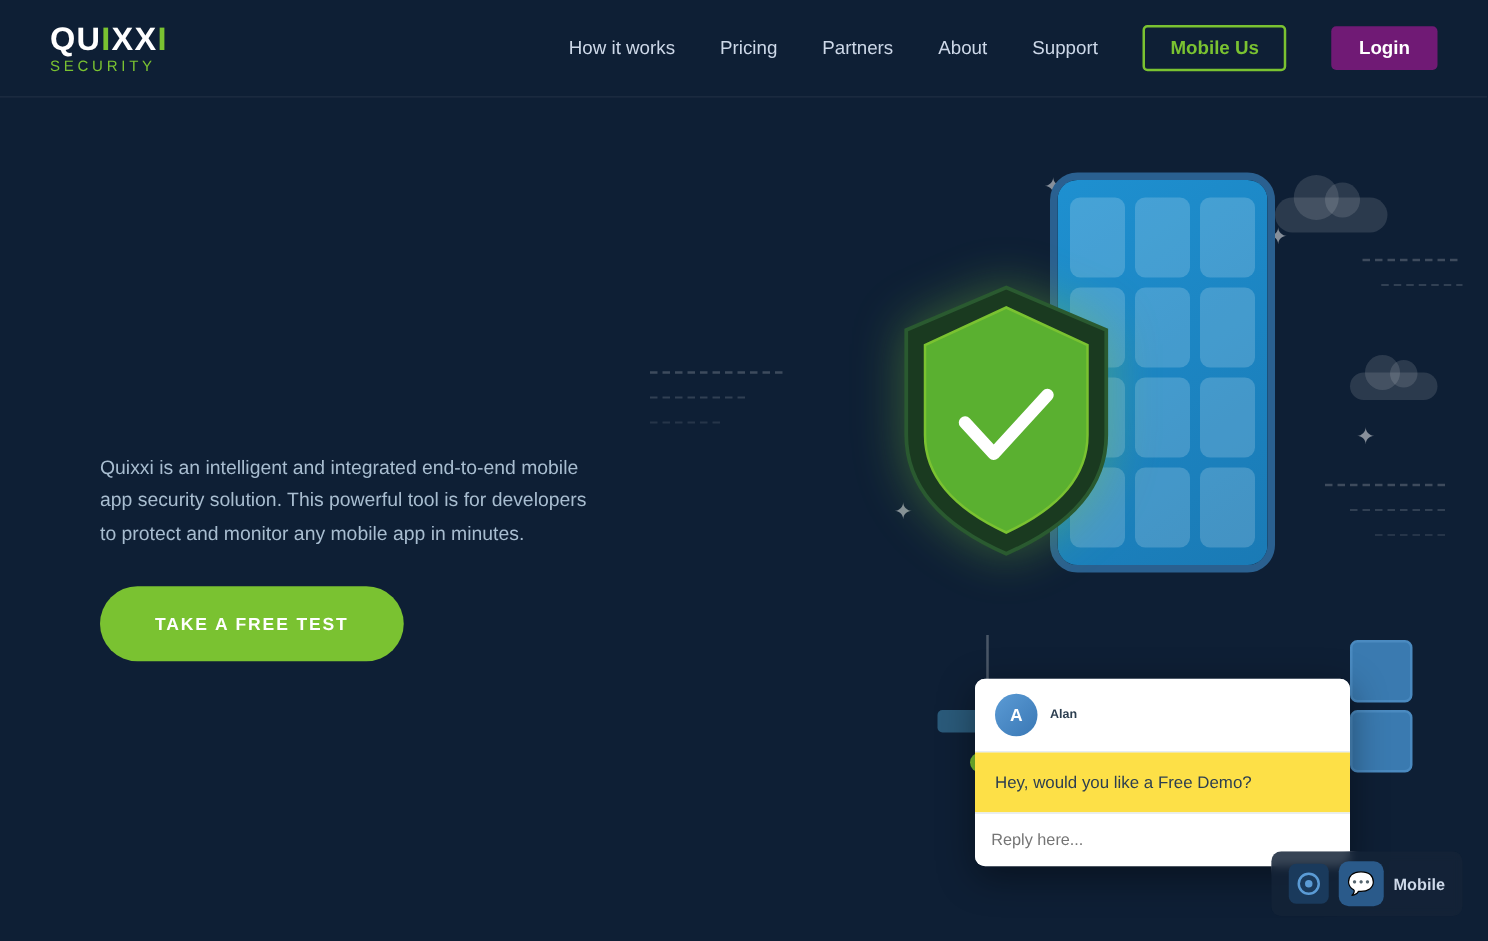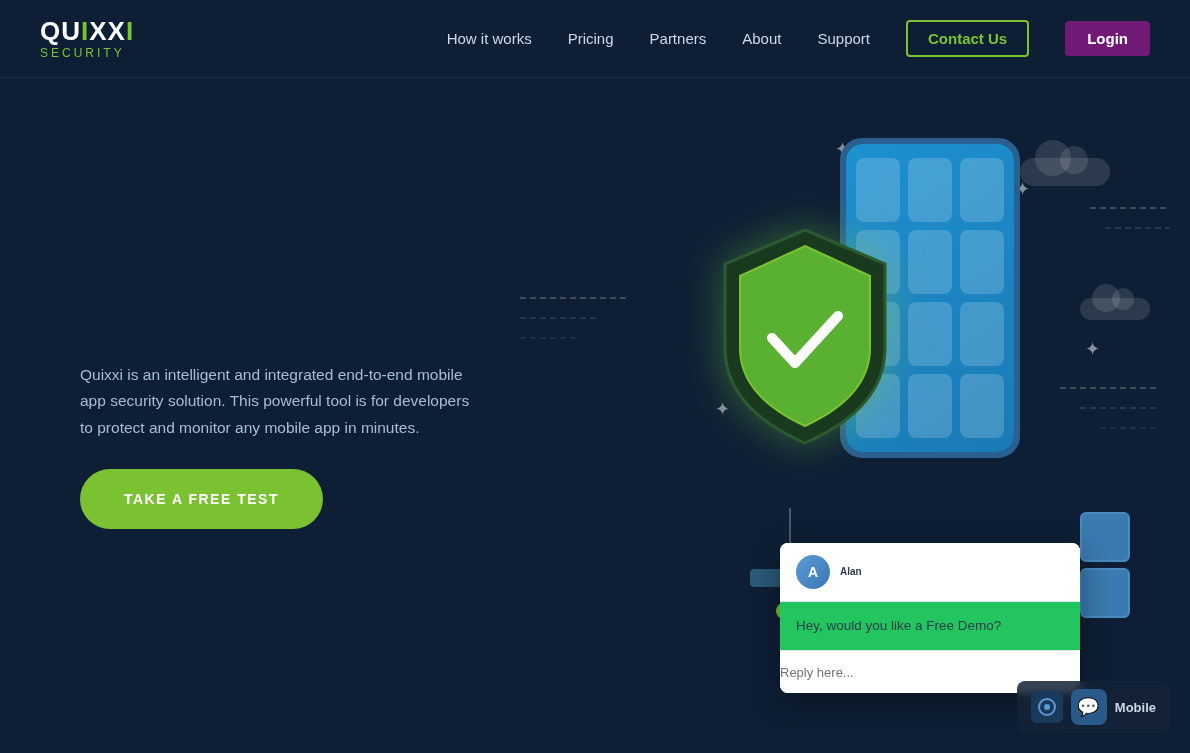--- a/index.html
+++ b/index.html
@@ -251,27 +251,27 @@
     }
     .chat-agent-name {
       font-size: 10px;
       font-weight: 700;
       color: #2c3e50;
     }
     .chat-message {
       padding: 14px 16px;
       font-size: 13.5px;
       color: #2c3e50;
-      background: #22c55e;
+      background: #fde047;
       line-height: 1.5;
     }
     .chat-input-area {
       background: #fff;
       border-top: 1px solid #e0e8f0;
-      padding: 12px 0;
+      padding: 12px 13px;
     }
     .chat-input {
       width: 100%;
       border: none;
       outline: none;
       font-size: 13px;
       color: #aab;
       background: transparent;
     }
 
@@ -323,21 +323,21 @@
       QU<span>I</span>XX<span>I</span>
     </div>
     <div class="logo-security">Security</div>
   </div>
   <ul class="nav-links">
     <li><a href="#">How it works</a></li>
     <li><a href="#">Pricing</a></li>
     <li><a href="#">Partners</a></li>
     <li><a href="#">About</a></li>
     <li><a href="#">Support</a></li>
-    <li><a href="#" class="btn-contact">Contact Us</a></li>
+    <li><a href="#" class="btn-contact">Mobile Us</a></li>
     <li><a href="#" class="btn-login">Login</a></li>
   </ul>
 </nav>
 
 <section class="hero">
   <div class="hero-content">
     <p class="hero-desc">Quixxi is an intelligent and integrated end-to-end mobile app security solution. This powerful tool is for developers to protect and monitor any mobile app in minutes.</p>
     <button class="btn-cta">TAKE A FREE TEST</button>
   </div>
 

